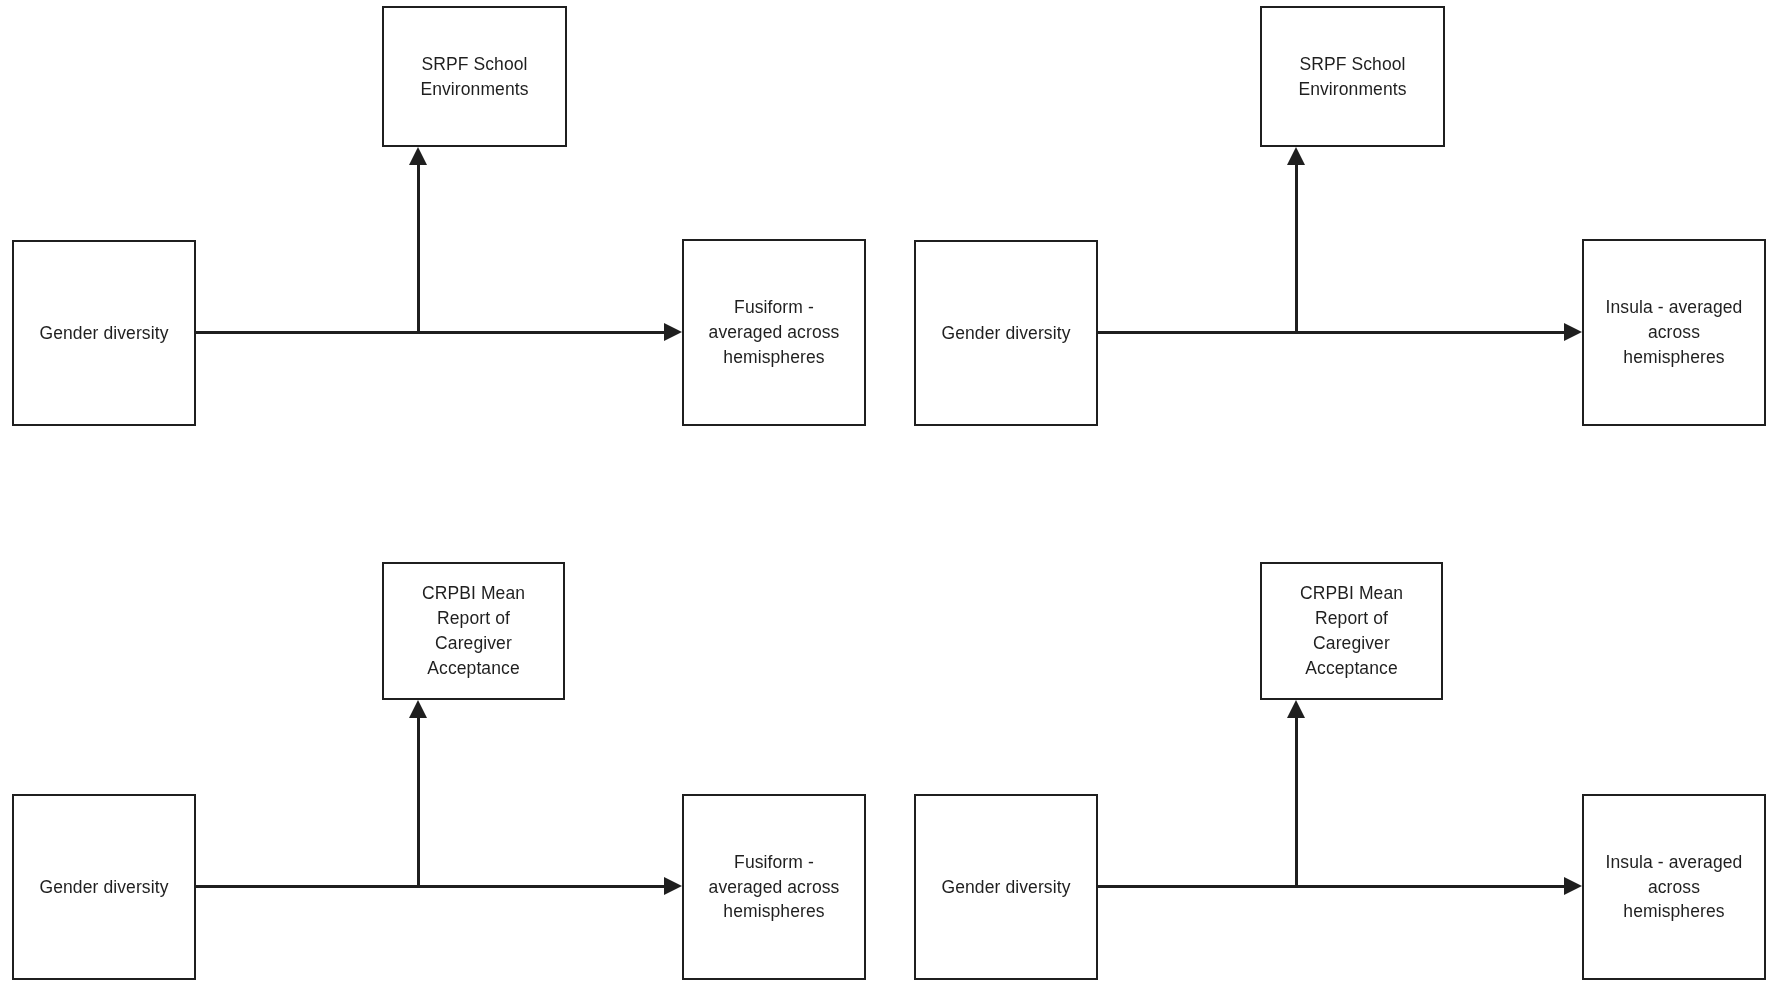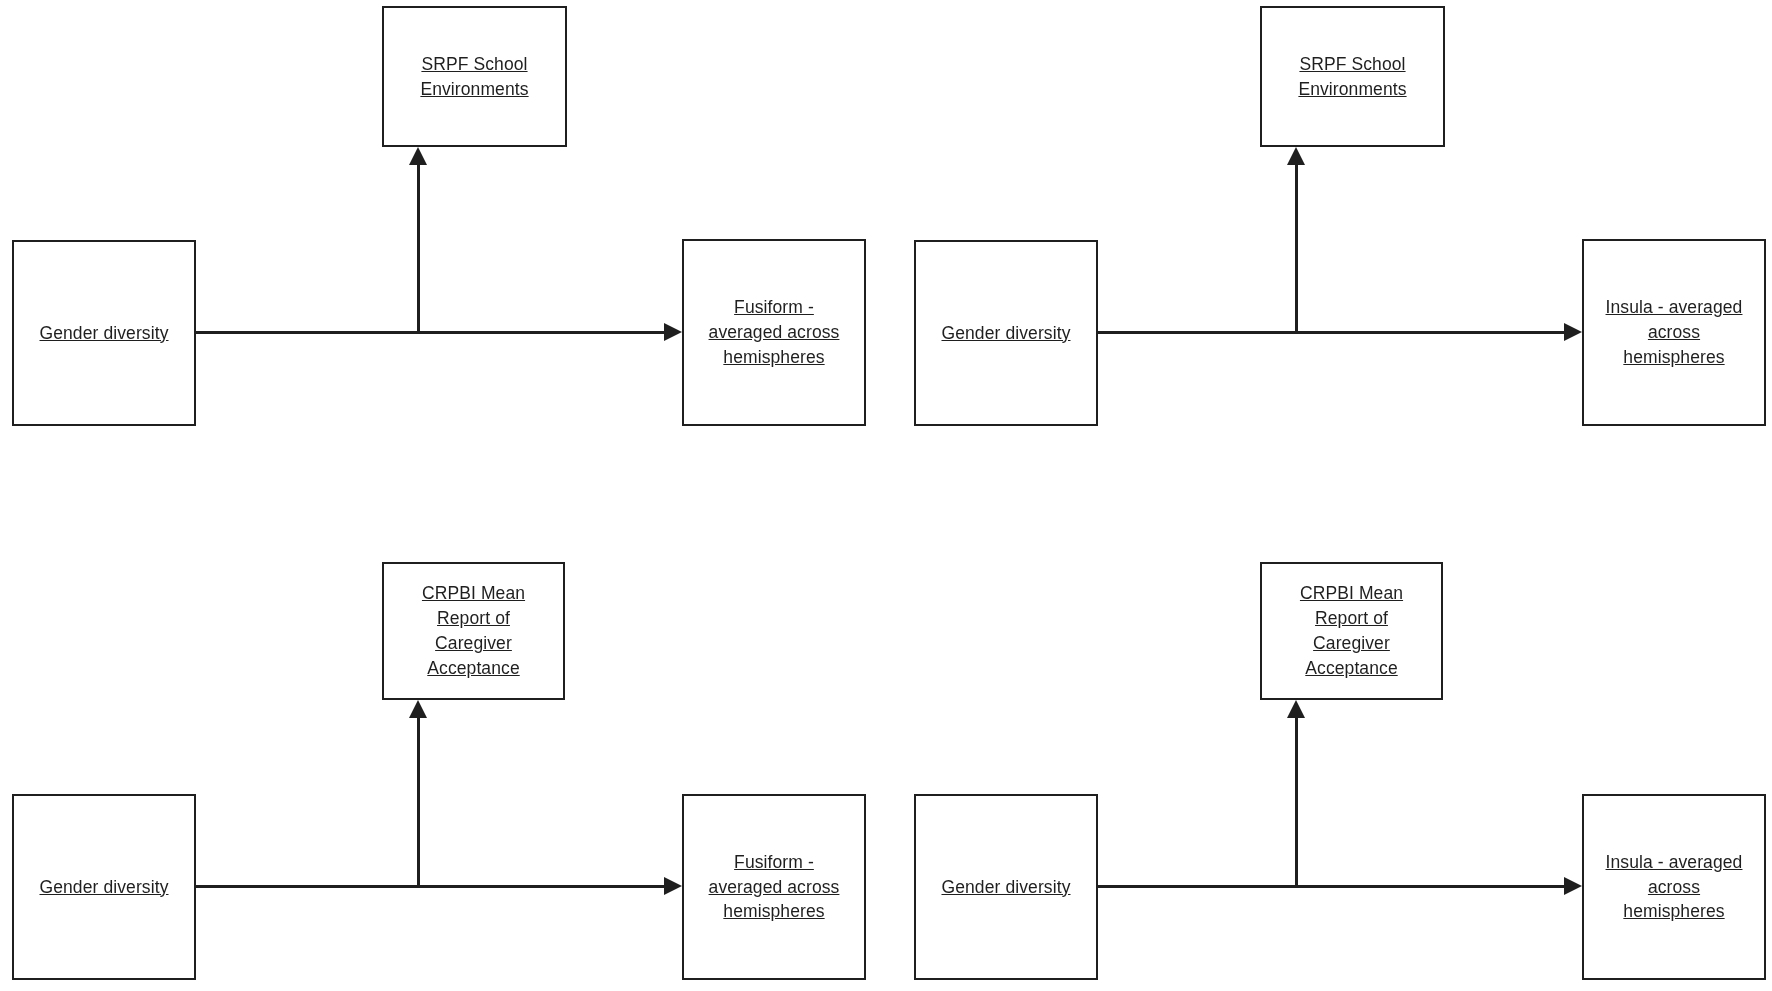--- a/index.html
+++ b/index.html
@@ -30,21 +30,20 @@
     text-align: center;
     z-index: 3;
   }
   .node-label {
     font-size: 17.5px;
     line-height: 1.42;
     color: #1f1f1f;
     padding: 0 8px;
     white-space: pre-line;
     letter-spacing: 0.1px;
-    text-decoration: underline;
   }
   .edge-h, .edge-v {
     position: absolute;
     background: #1f1f1f;
     z-index: 1;
   }
   .edge-h { height: 2.5px; }
   .edge-v { width: 2.5px; }
   .arrowhead {
     position: absolute;

